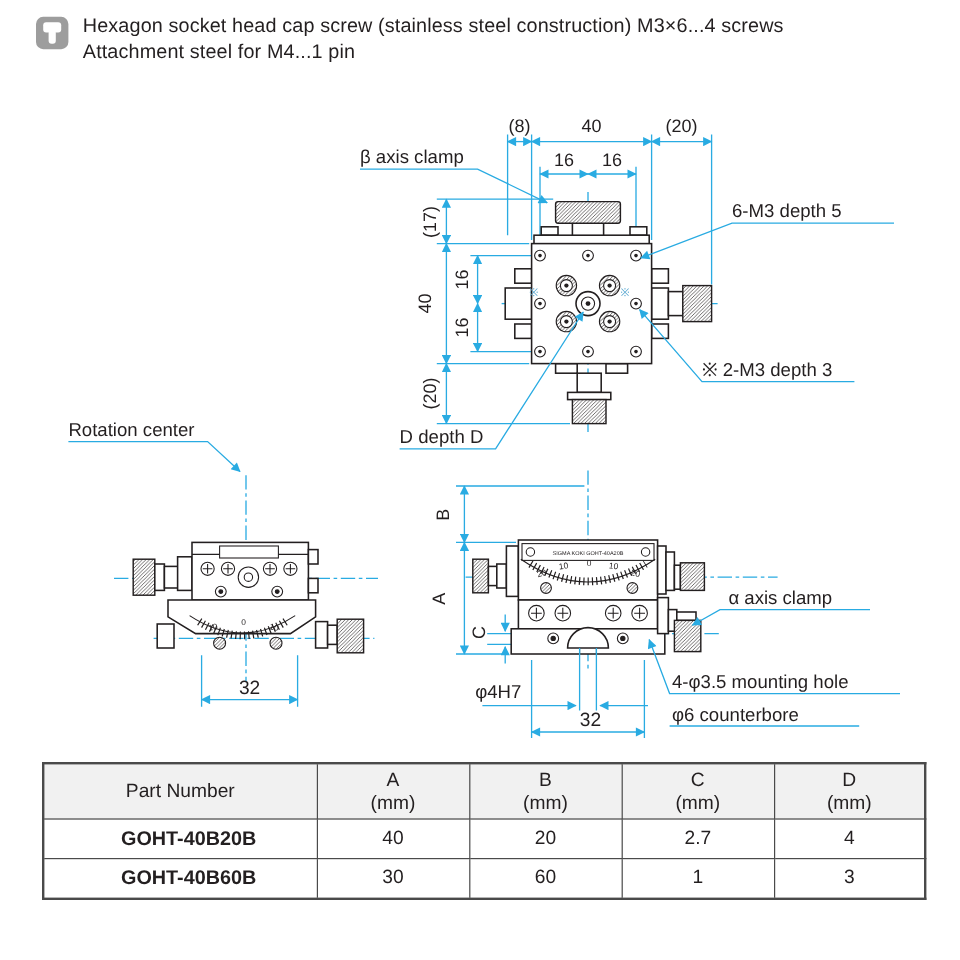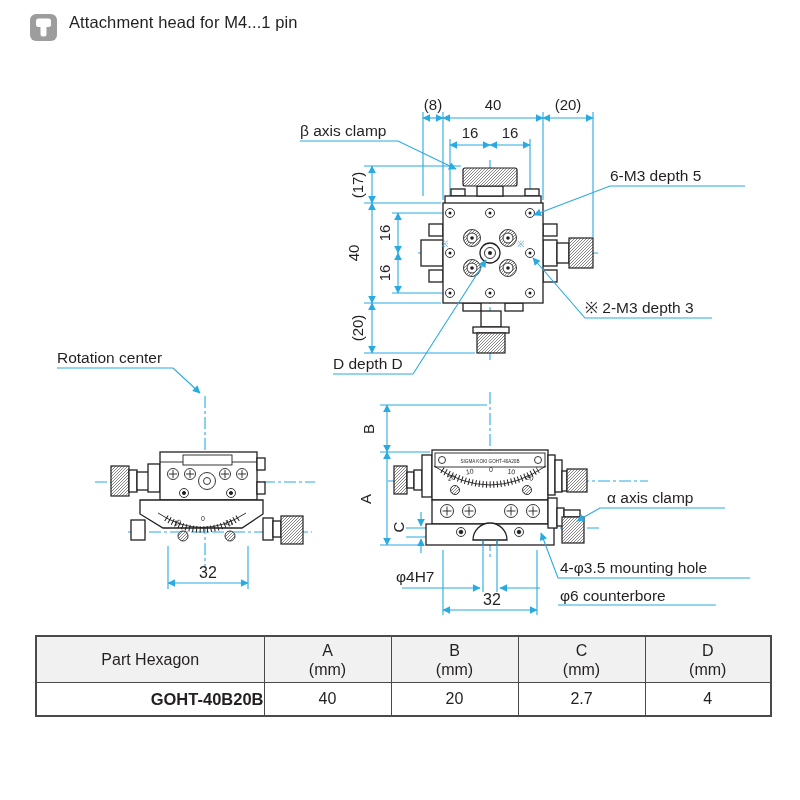--- a/index.html
+++ b/index.html
@@ -28,35 +28,36 @@
   .thin{stroke-width:0.9;}
   .dk{stroke:#231f20;fill:none;}
   .tickband{stroke:#231f20;stroke-width:6.5;fill:none;stroke-dasharray:1 2.6;}
   
   .spec{position:absolute;left:35px;top:635px;width:735px;border-collapse:collapse;
         table-layout:fixed;font-size:16px;}
   .spec th,.spec td{border:1px solid #4a4a4a;padding:0;text-align:center;vertical-align:middle;}
   .spec{border:2px solid #4a4a4a;}
   .spec thead th{background:#f1f1f1;font-weight:normal;height:45px;line-height:19px;}
   .spec tbody td{height:32px;}
-  .spec td.part{text-align:right;padding-left:14px;font-weight:bold;font-size:16.5px;}
+  .spec td.part{text-align:center;padding-left:14px;font-weight:bold;font-size:16.5px;}
 </style>
 </head>
 <body>
 <div class="page">
 
   <div class="note">
     <div class="note-icon">
       <svg width="27" height="27" viewBox="0 0 27 27">
         <rect x="6" y="4.5" width="15" height="8.5" rx="2.5" fill="#fff"></rect>
         <rect x="10.5" y="11" width="6" height="11.5" rx="2.5" fill="#fff"></rect>
       </svg>
     </div>
     <div class="note-text">
-      <div>Attachment head for M4...1 pin</div>
+      <div>Hexagon socket head cap screw (stainless steel construction) M3×6...4 screws</div>
+      <div>Attachment steel for M4...1 pin</div>
     </div>
   </div>
 
   <svg class="drawing" width="800" height="632" viewBox="0 0 800 632">
     <defs>
       <marker id="arr" viewBox="0 0 10 10" refX="9.2" refY="5" markerWidth="9" markerHeight="7" orient="auto-start-reverse">
         <path d="M0,0 L10,5 L0,10 z" fill="#29abe2"></path>
       </marker>
       <pattern id="hatch" patternUnits="userSpaceOnUse" width="3" height="3">
         <rect width="3" height="3" fill="#fff"></rect>
@@ -318,21 +319,21 @@
     <colgroup>
         <col style="width:228px">
         <col style="width:127px">
         <col style="width:127px">
         <col style="width:127px">
         <col style="width:126px">
       </colgroup>
     <thead>
       <tr>
         <th>
-            <div>Part Hexagon</div>
+            <div>Part Number</div>
           </th>
         <th>
             <div>A</div>
             <div>(mm)</div>
           </th>
         <th>
             <div>B</div>
             <div>(mm)</div>
           </th>
         <th>
@@ -346,16 +347,23 @@
       </tr>
     </thead>
     <tbody>
       <tr>
         <td class="part">GOHT-40B20B</td>
         <td>40</td>
         <td>20</td>
         <td>2.7</td>
         <td>4</td>
       </tr>
+      <tr>
+        <td class="part">GOHT-40B60B</td>
+        <td>30</td>
+        <td>60</td>
+        <td>1</td>
+        <td>3</td>
+      </tr>
     </tbody>
   </table>
 
 </div>
 
 </body></html>

